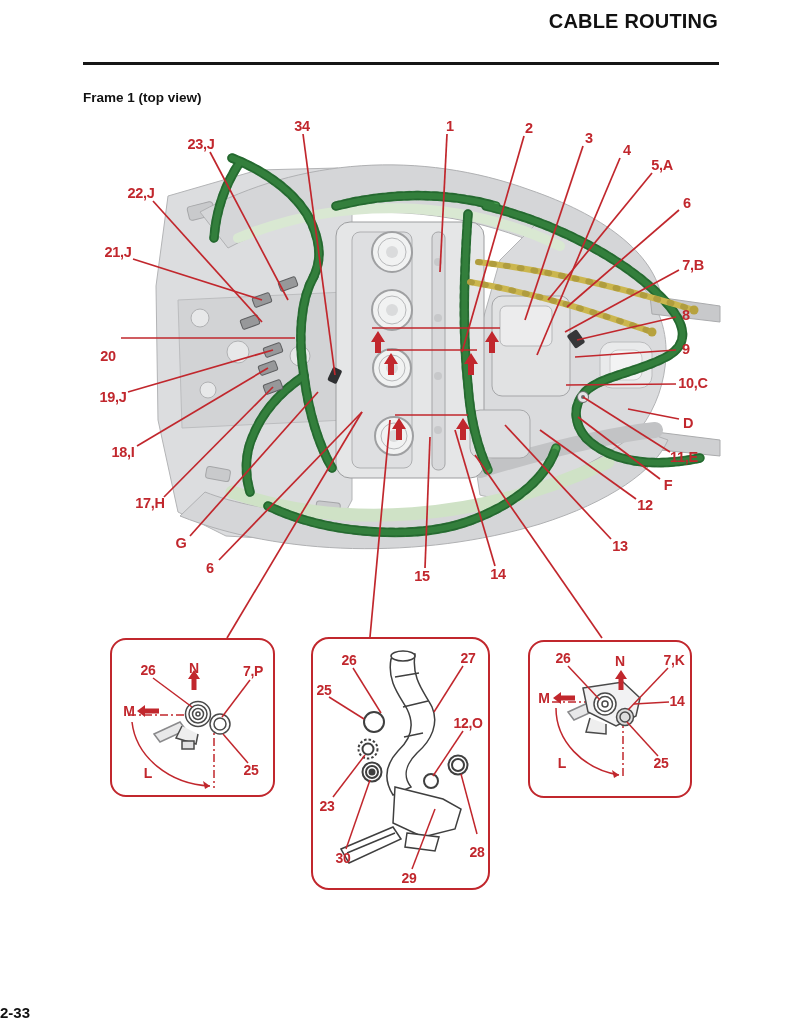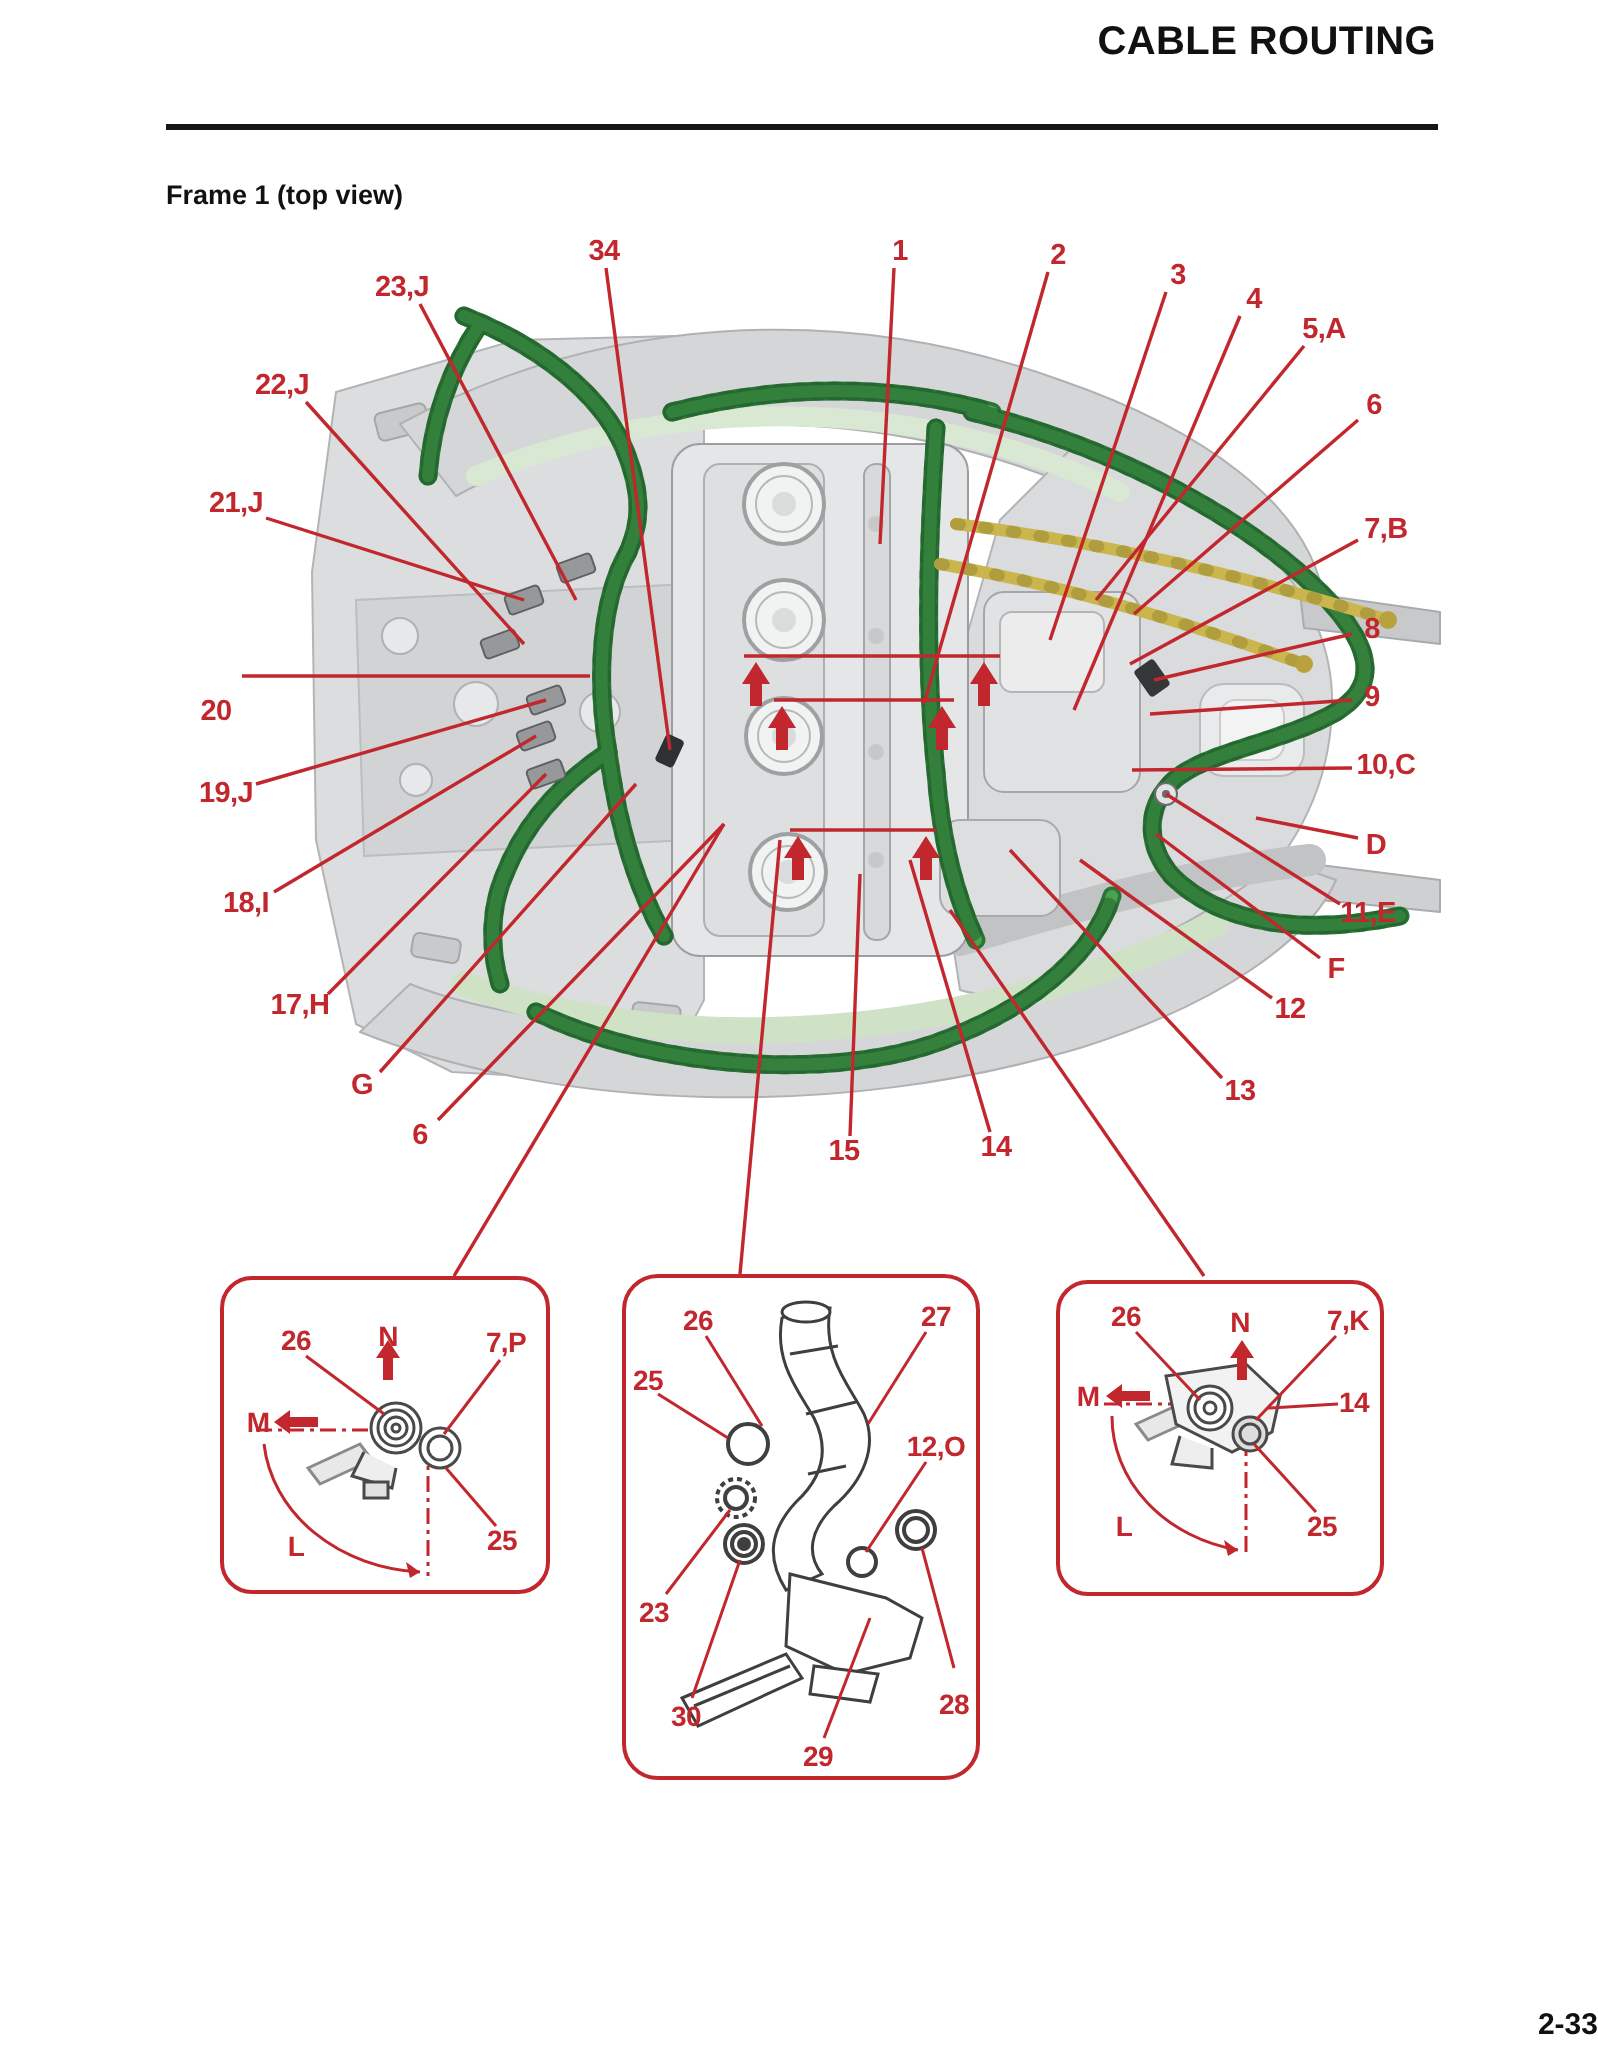--- a/index.html
+++ b/index.html
@@ -9,21 +9,21 @@
          letter-spacing:.2px;}
   .rule{position:absolute;left:83px;top:62px;width:636px;height:3px;background:#161616;}
   .section-label{position:absolute;left:83px;top:70px;font-size:13.5px;font-weight:bold;color:#111;margin-top:20px;}
   .art{position:absolute;left:0;top:0;}
   .labels{position:absolute;left:0;top:0;width:799px;height:1036px;pointer-events:none;}
   .co{position:absolute;transform:translate(-50%,-50%);color:#c1272d;font-weight:bold;
       font-size:14.5px;letter-spacing:-0.3px;white-space:nowrap;}
   .co.small{font-size:14px;}
   .inset{position:absolute;border:2px solid #c1272d;border-radius:16px;background:#fff;
          box-sizing:border-box;}
-  .footer{position:absolute;left:0;top:1004px;width:799px;text-align:right;
+  .footer{position:absolute;left:0;top:1004px;width:799px;text-align:left;
           font-size:15px;font-weight:bold;color:#111;}
 </style>
 </head>
 <body>
 
 <div class="page">
 
   <div class="title">CABLE ROUTING</div>
   <div class="rule"></div>
   <div class="section-label">Frame 1 (top view)</div>

